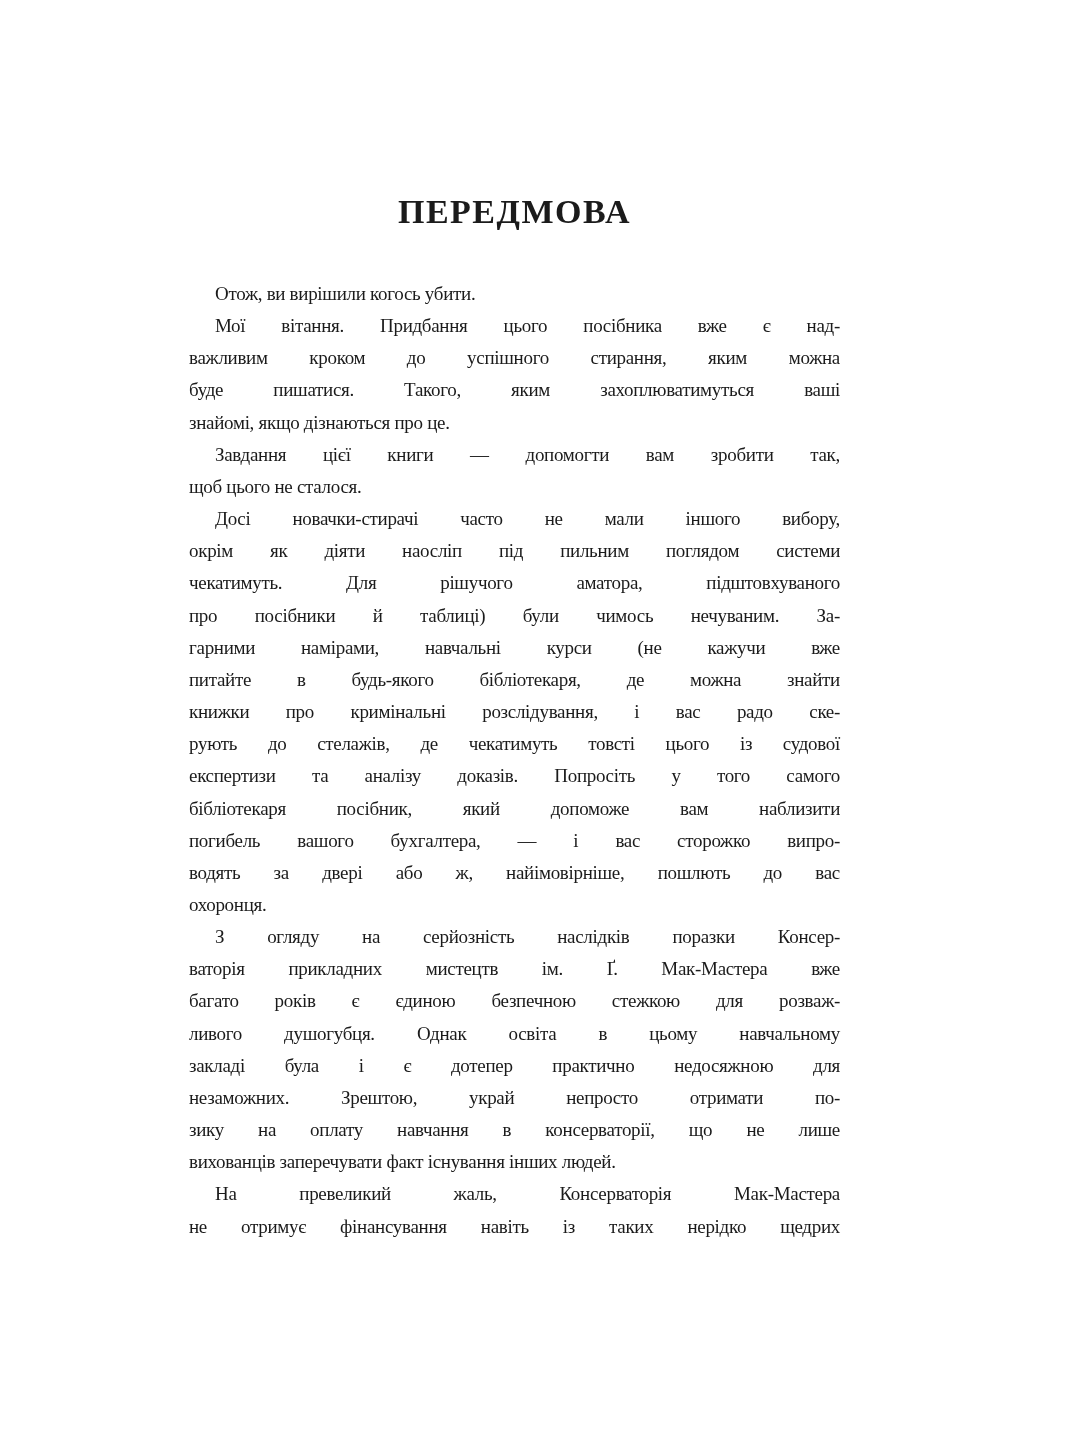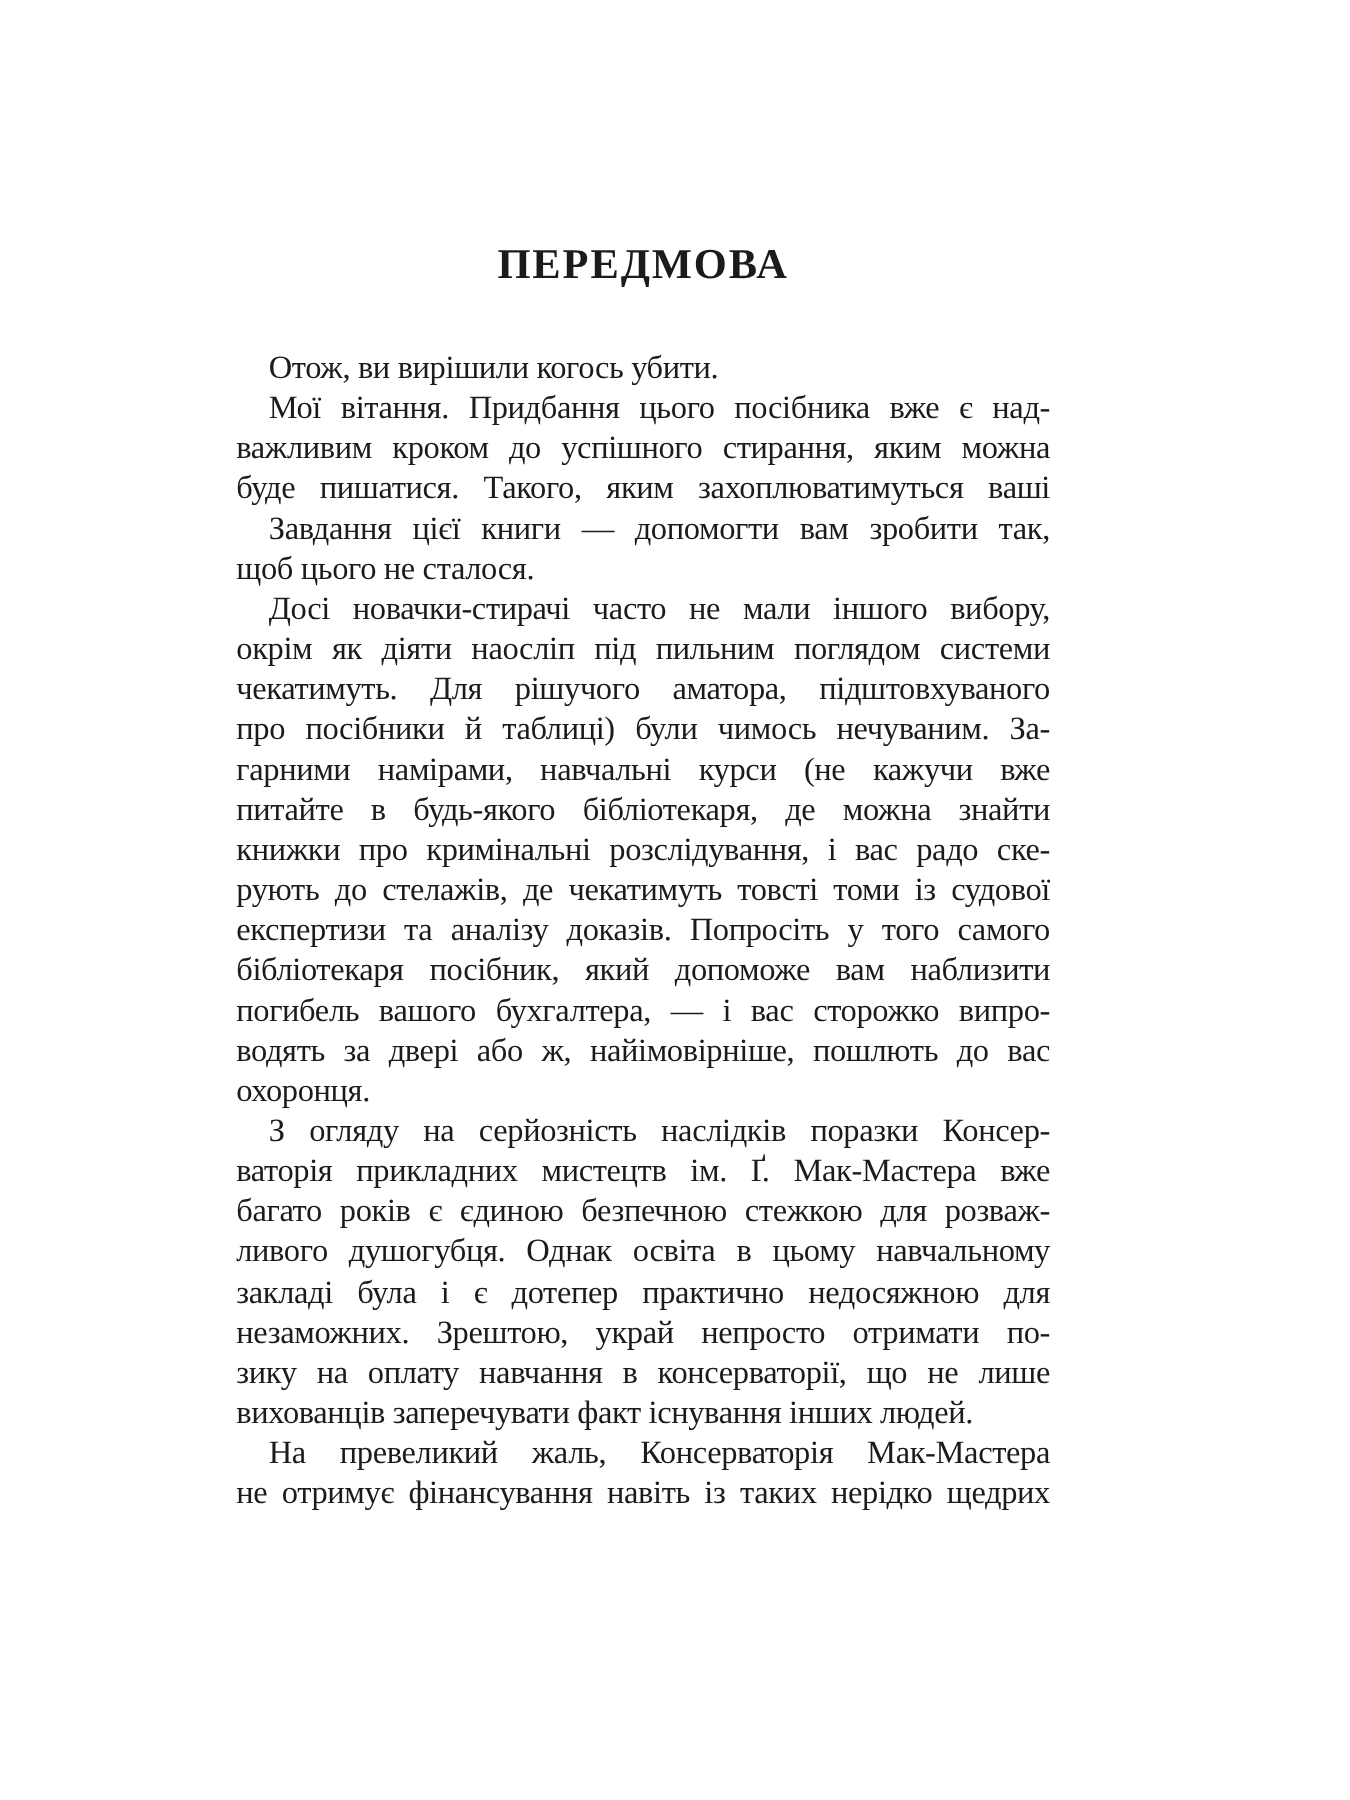--- a/index.html
+++ b/index.html
@@ -28,21 +28,21 @@
     line-height: 34px;
     font-weight: 700;
     letter-spacing: 1.5px;
     font-family: "Liberation Serif", "DejaVu Serif", serif;
   }
   .text-body {
     position: absolute;
     top: 278px;
     left: 189px;
     width: 651px;
-    font-size: 26px;
+    font-size: 19px;
     line-height: 32.15px;
     letter-spacing: -0.3px;
   }
   .paragraph { margin: 0; padding: 0; }
   .line {
     text-align: left;
     white-space: pre-wrap;
   }
   .line.just {
     text-align: justify;
@@ -59,34 +59,35 @@
 <div class="page" style="background: rgb(255, 255, 255); color: rgb(27, 27, 27);">
   <h1 class="chapter-title">ПЕРЕДМОВА</h1>
   <div class="text-body">
       <div class="paragraph">
         <div class="line indent">Отож, ви вирішили когось убити.</div>
       </div>
       <div class="paragraph">
         <div class="line just indent">Мої вітання. Придбання цього посібника вже є над-</div>
         <div class="line just">важливим кроком до успішного стирання, яким можна</div>
         <div class="line just">буде пишатися. Такого, яким захоплюватимуться ваші</div>
+        <div class="line">знайомі, якщо дізнаються про це.</div>
       </div>
       <div class="paragraph">
         <div class="line just indent">Завдання цієї книги — допомогти вам зробити так,</div>
         <div class="line">щоб цього не сталося.</div>
       </div>
       <div class="paragraph">
         <div class="line just indent">Досі новачки-стирачі часто не мали іншого вибору,</div>
         <div class="line just">окрім як діяти наосліп під пильним поглядом системи</div>
         <div class="line just">чекатимуть. Для рішучого аматора, підштовхуваного</div>
         <div class="line just">про посібники й таблиці) були чимось нечуваним. За-</div>
         <div class="line just">гарними намірами, навчальні курси (не кажучи вже</div>
         <div class="line just">питайте в будь-якого бібліотекаря, де можна знайти</div>
         <div class="line just">книжки про кримінальні розслідування, і вас радо ске-</div>
-        <div class="line just">рують до стелажів, де чекатимуть товсті томи із судової</div>
+        <div class="line just">рують до стелажів, де чекатимуть товсті цього із судової</div>
         <div class="line just">експертизи та аналізу доказів. Попросіть у того самого</div>
         <div class="line just">бібліотекаря посібник, який допоможе вам наблизити</div>
         <div class="line just">погибель вашого бухгалтера, — і вас сторожко випро-</div>
         <div class="line just">водять за двері або ж, найімовірніше, пошлють до вас</div>
         <div class="line">охоронця.</div>
       </div>
       <div class="paragraph">
         <div class="line just indent">З огляду на серйозність наслідків поразки Консер-</div>
         <div class="line just">ваторія прикладних мистецтв ім. Ґ. Мак-Мастера вже</div>
         <div class="line just">багато років є єдиною безпечною стежкою для розваж-</div>

